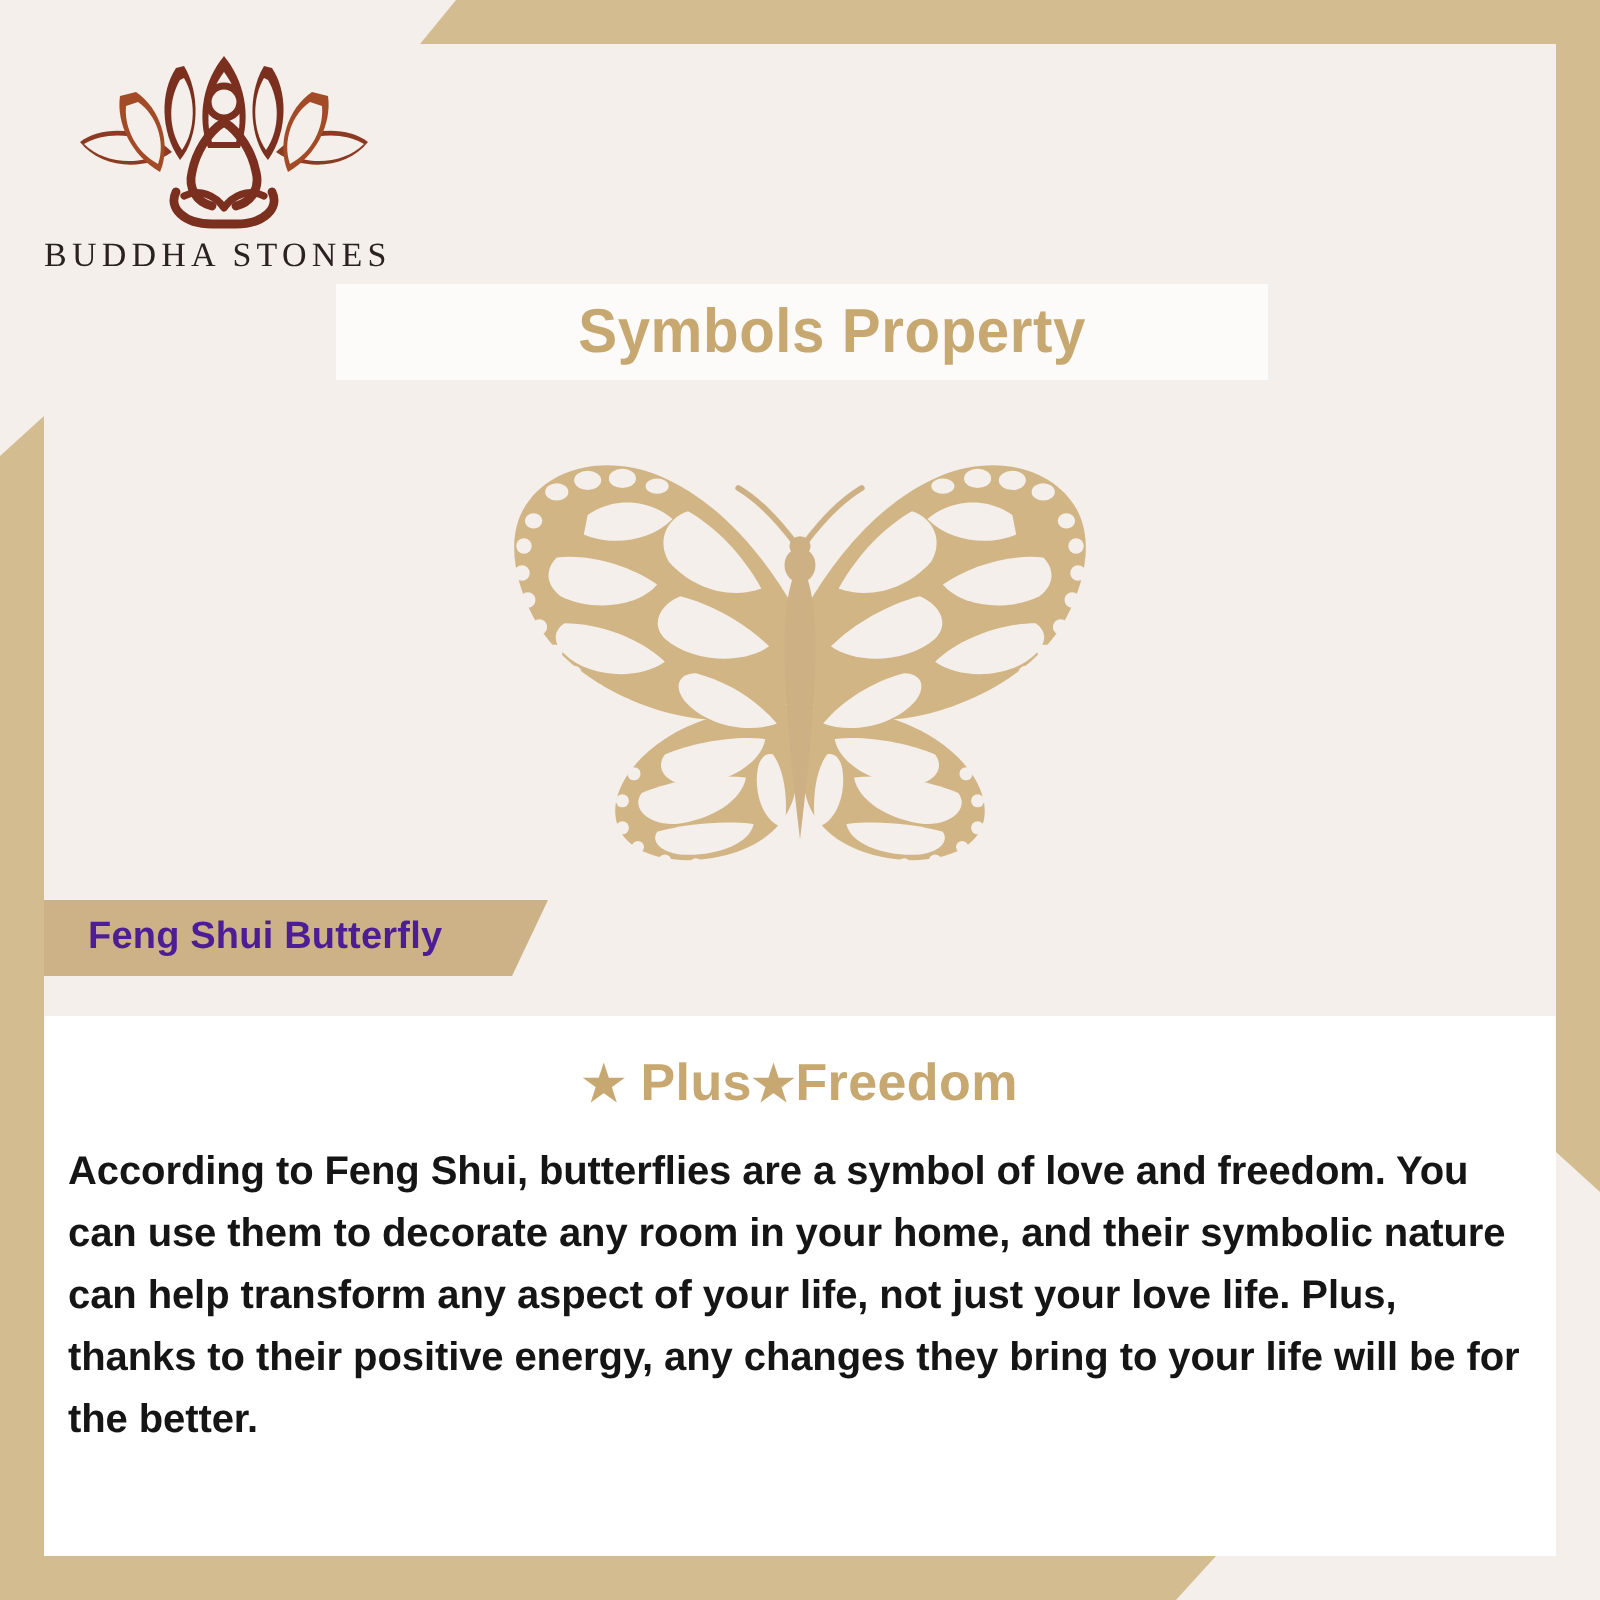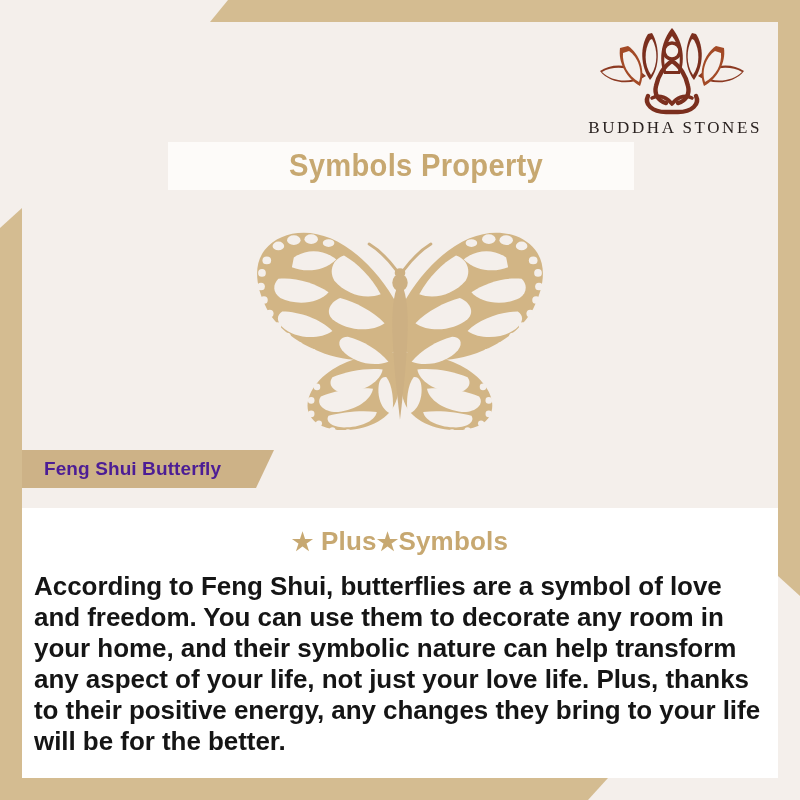--- a/index.html
+++ b/index.html
@@ -35,21 +35,21 @@
 
   
   .page{
     position:absolute; left:22px; top:22px; right:22px; bottom:22px;
     background:#f4efeb;
   }
 
   
   .logo-block{
     position:absolute; left:0; right:16px; top:2px;
-    display:flex; flex-direction:column; align-items:flex-end;
+    display:flex; flex-direction:column; align-items:flex-start;
   }
   .logo-mark{ width:180px; height:92px; display:block; }
   .logo-word{
     font-family:"Liberation Serif", serif;
     font-size:17px; letter-spacing:2.6px; color:#2a2220;
     margin-top:2px;
   }
 
   
   .title-banner{
@@ -93,21 +93,21 @@
     text-align:center;
     font-family:"Liberation Sans Narrow","Liberation Sans",sans-serif;
     font-weight:bold; font-size:26px; color:#c7a871;
     letter-spacing:.2px; margin-top:2px;
   }
   .subtitle .star{ font-size:24px; line-height:1; }
   .body-text{
     margin-top:14px;
     padding:0 6px;
     font-family:"Liberation Sans Narrow","Liberation Sans",sans-serif;
-    font-weight:bold; font-size:26px; line-height:31px;
+    font-weight:bold; font-size:20px; line-height:31px;
     color:#151515; text-align:left; letter-spacing:-.05px;
   }
 </style>
 </head>
 <body>
 
 <div class="frame-top"></div>
 <div class="frame-right"></div>
 <div class="frame-left"></div>
 <div class="frame-bottom"></div>
@@ -257,18 +257,18 @@
     </svg>
   </div>
 
   <div class="label-banner">
     <span class="label-text">Feng Shui Butterfly</span>
   </div>
 
   <div class="content-card">
     <div class="subtitle">
       <span class="star">★</span>
-      <span>Plus</span><span class="star">★</span><span>Symbols</span>
+      <span>Plus</span><span class="star">★</span><span>Freedom</span>
     </div>
     <p class="body-text">According to Feng Shui, butterflies are a symbol of love and freedom. You can use them to decorate any room in your home, and their symbolic nature can help transform any aspect of your life, not just your love life. Plus, thanks to their positive energy, any changes they bring to your life will be for the better.</p>
   </div>
 
 </div>
 
 </body></html>

